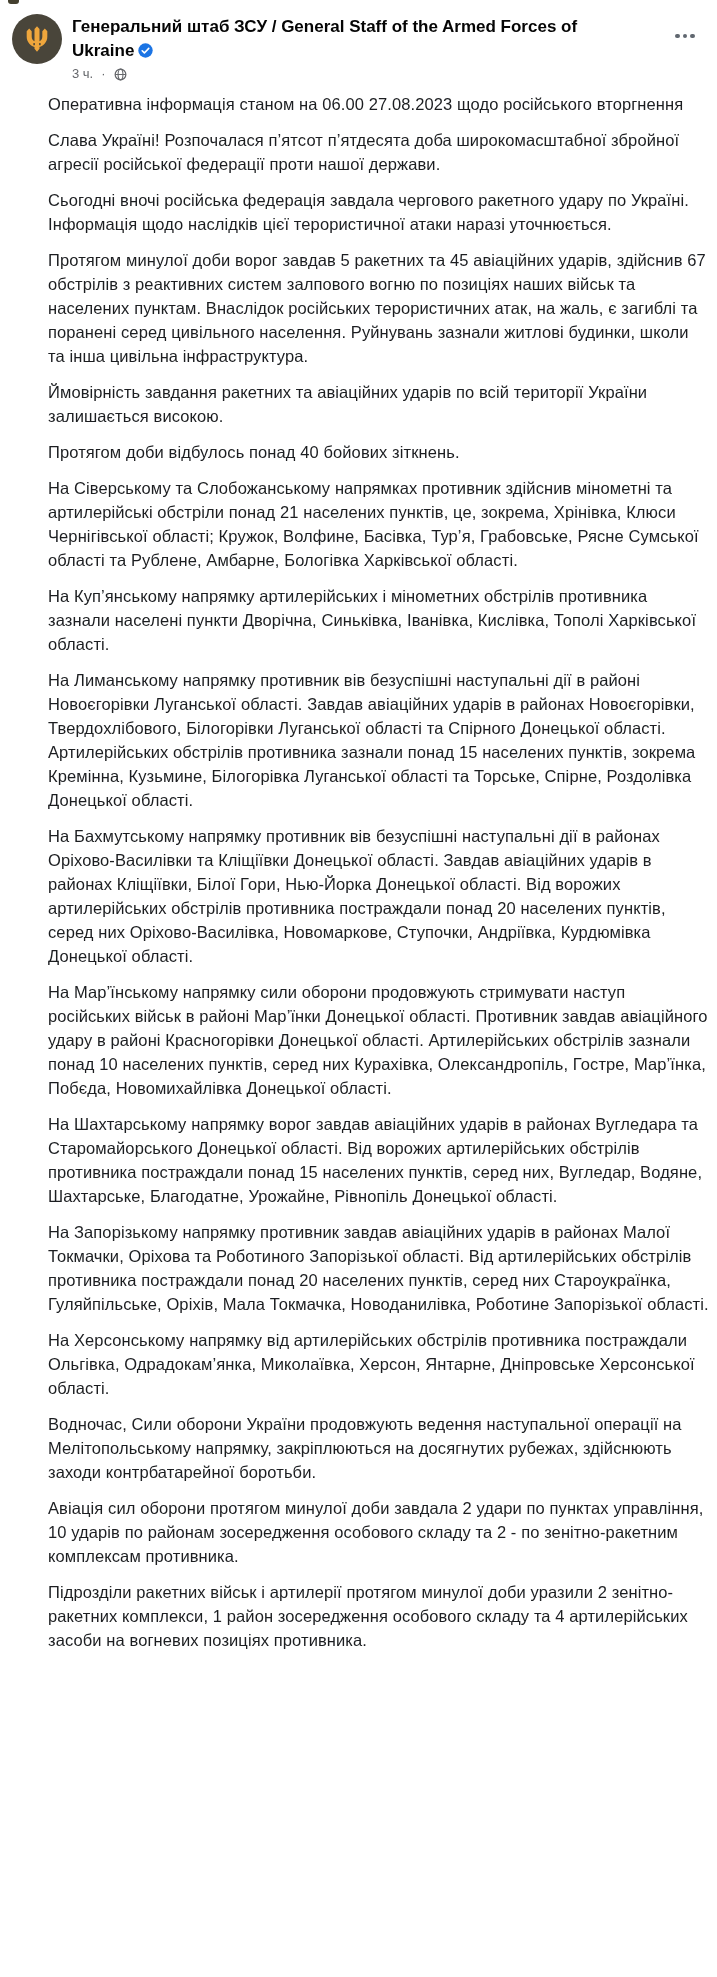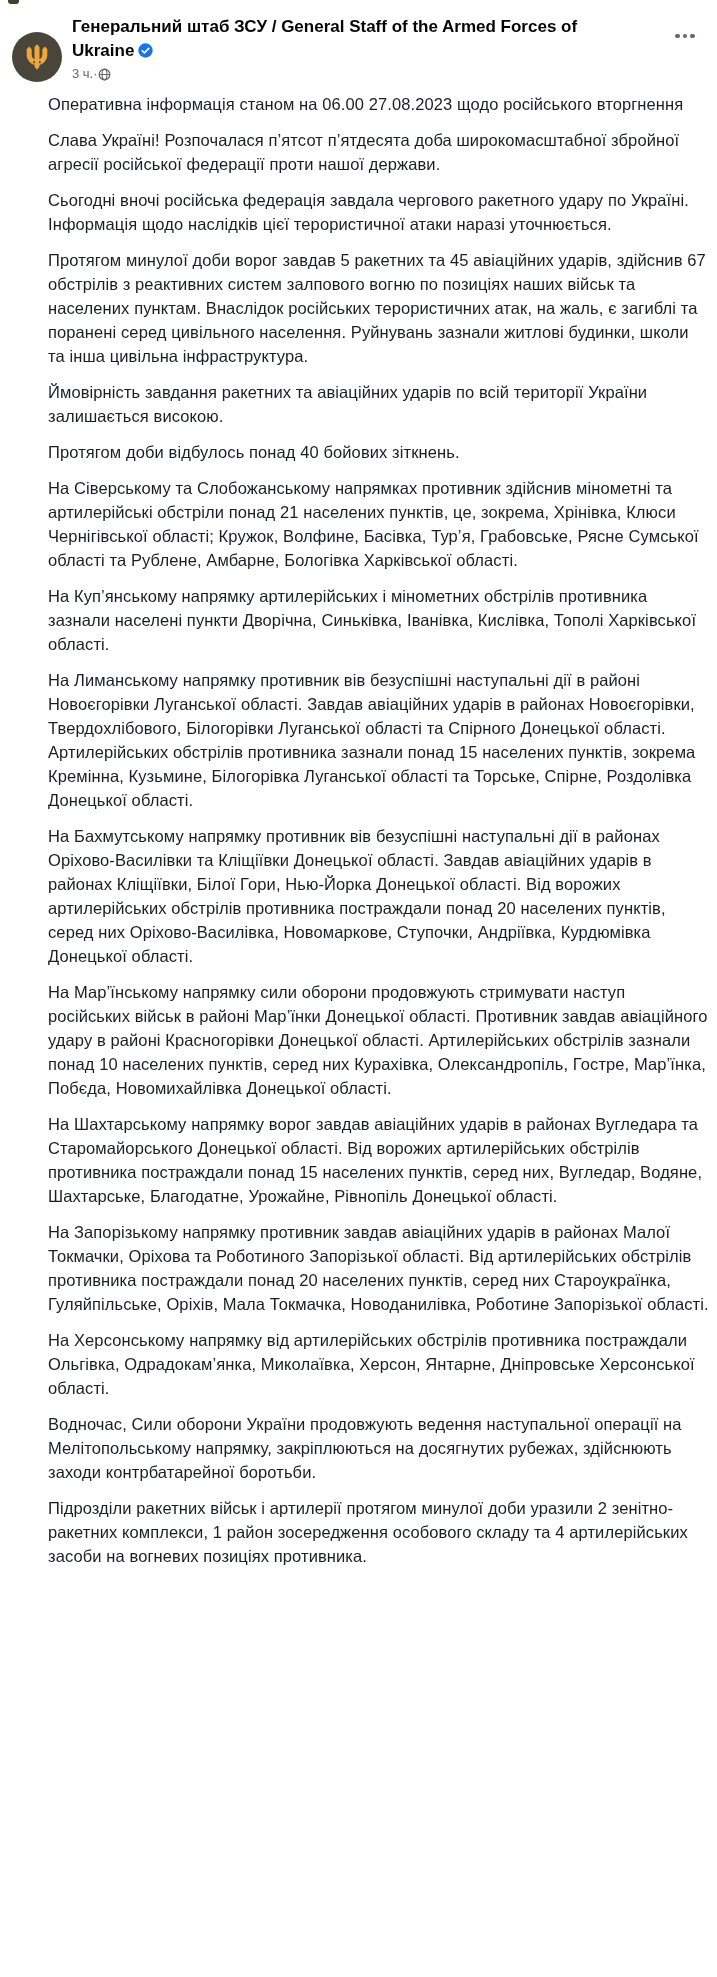--- a/index.html
+++ b/index.html
@@ -14,21 +14,21 @@
     position: absolute;
     left: 8px; top: 0;
     width: 11px; height: 4px;
     background: #44402f;
     border-radius: 0 0 3px 3px;
   }
   .post-header {
     position: relative;
     padding: 14px 28px 8px 12px;
     display: flex;
-    align-items: flex-end;
+    align-items: flex-start;
   }
   .avatar {
     width: 50px; height: 50px;
     border-radius: 50%;
     background: #49453a;
     flex: 0 0 auto;
     display: flex;
     align-items: center;
     justify-content: center;
     cursor: pointer;
@@ -49,21 +49,21 @@
   .verified-badge {
     display: inline-block;
     width: 15px; height: 15px;
     vertical-align: -2px;
     margin-left: 4px;
   }
   .meta-row {
     margin-top: 3px;
     display: flex;
     align-items: center;
-    gap: 0;
+    gap: 8px;
     font-size: 13px;
     line-height: 16px;
     color: #65676b;
   }
   .meta-row .timestamp { cursor: pointer; }
   .globe-icon { width: 13px; height: 13px; display: block; }
   .more-button {
     position: absolute;
     top: 22px; right: 14px;
     width: 36px; height: 28px;
@@ -138,14 +138,15 @@
     <p>Протягом доби відбулось понад 40 бойових зіткнень.</p>
     <p>На Сіверському та Слобожанському напрямках противник здійснив мінометні та артилерійські обстріли понад 21 населених пунктів, це, зокрема, Хрінівка, Клюси Чернігівської області; Кружок, Волфине, Басівка, Тур’я, Грабовське, Рясне Сумської області та Рублене, Амбарне, Бологівка Харківської області.</p>
     <p>На Куп’янському напрямку артилерійських і мінометних обстрілів противника зазнали населені пункти Дворічна, Синьківка, Іванівка, Кислівка, Тополі Харківської області.</p>
     <p>На Лиманському напрямку противник вів безуспішні наступальні дії в районі Новоєгорівки Луганської області. Завдав авіаційних ударів в районах Новоєгорівки, Твердохлібового, Білогорівки Луганської області та Спірного Донецької області. Артилерійських обстрілів противника зазнали понад 15 населених пунктів, зокрема Кремінна, Кузьмине, Білогорівка Луганської області та Торське, Спірне, Роздолівка Донецької області.</p>
     <p>На Бахмутському напрямку противник вів безуспішні наступальні дії в районах Оріхово-Василівки та Кліщіївки Донецької області. Завдав авіаційних ударів в районах Кліщіївки, Білої Гори, Нью-Йорка Донецької області. Від ворожих артилерійських обстрілів противника постраждали понад 20 населених пунктів, серед них Оріхово-Василівка, Новомаркове, Ступочки, Андріївка, Курдюмівка Донецької області.</p>
     <p>На Мар’їнському напрямку сили оборони продовжують стримувати наступ російських військ в районі Мар’їнки Донецької області. Противник завдав авіаційного удару в районі Красногорівки Донецької області. Артилерійських обстрілів зазнали понад 10 населених пунктів, серед них Курахівка, Олександропіль, Гостре, Мар’їнка, Побєда, Новомихайлівка Донецької області.</p>
     <p>На Шахтарському напрямку ворог завдав авіаційних ударів в районах Вугледара та Старомайорського Донецької області. Від ворожих артилерійських обстрілів противника постраждали понад 15 населених пунктів, серед них, Вугледар, Водяне, Шахтарське, Благодатне, Урожайне, Рівнопіль Донецької області.</p>
     <p>На Запорізькому напрямку противник завдав авіаційних ударів в районах Малої Токмачки, Оріхова та Роботиного Запорізької області. Від артилерійських обстрілів противника постраждали понад 20 населених пунктів, серед них Староукраїнка, Гуляйпільське, Оріхів, Мала Токмачка, Новоданилівка, Роботине Запорізької області.</p>
     <p>На Херсонському напрямку від артилерійських обстрілів  противника постраждали Ольгівка, Одрадокам’янка, Миколаївка, Херсон, Янтарне, Дніпровське Херсонської області.</p>
     <p>Водночас, Сили оборони України продовжують ведення наступальної операції на Мелітопольському напрямку, закріплюються на досягнутих рубежах, здійснюють заходи контрбатарейної боротьби.</p>
+    <p>Авіація сил оборони протягом минулої доби завдала 2 удари по пунктах управління, 10 ударів по районам зосередження особового складу та 2 - по зенітно-ракетним комплексам противника.</p>
     <p>Підрозділи ракетних військ і артилерії протягом минулої доби уразили  2 зенітно-ракетних комплекси, 1 район зосередження особового складу та 4 артилерійських засоби на вогневих позиціях противника.</p>
   </div>
 
 </body></html>

